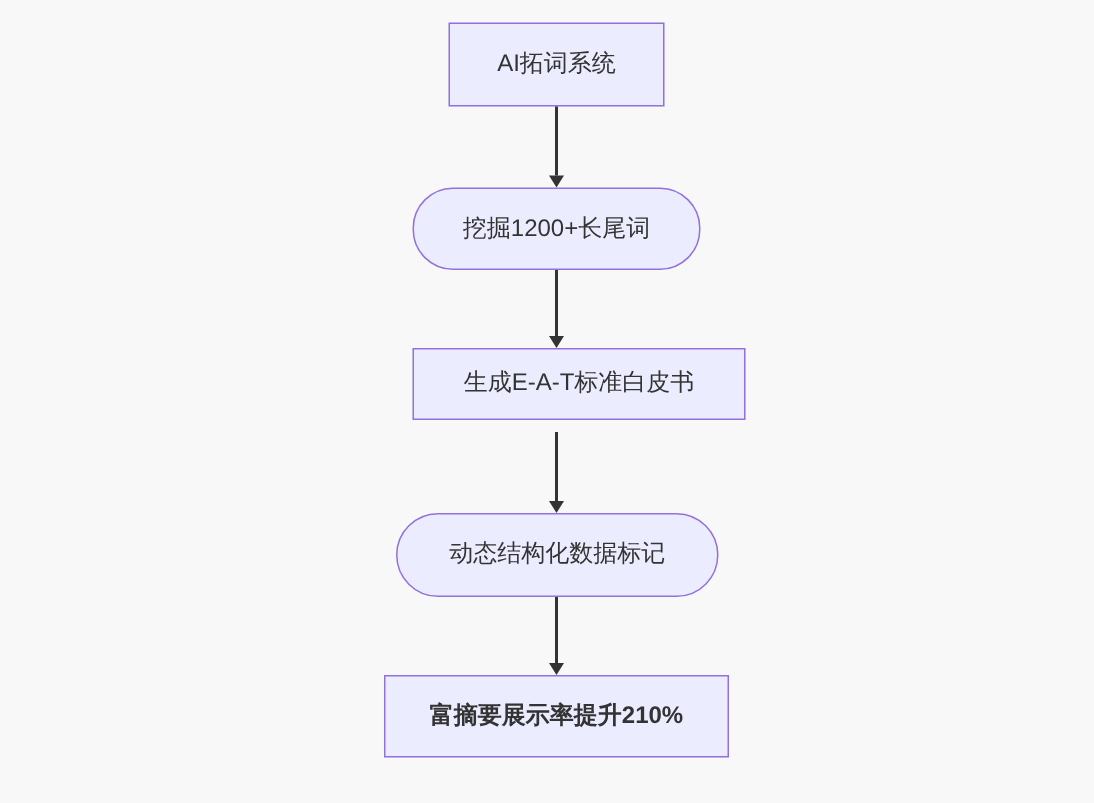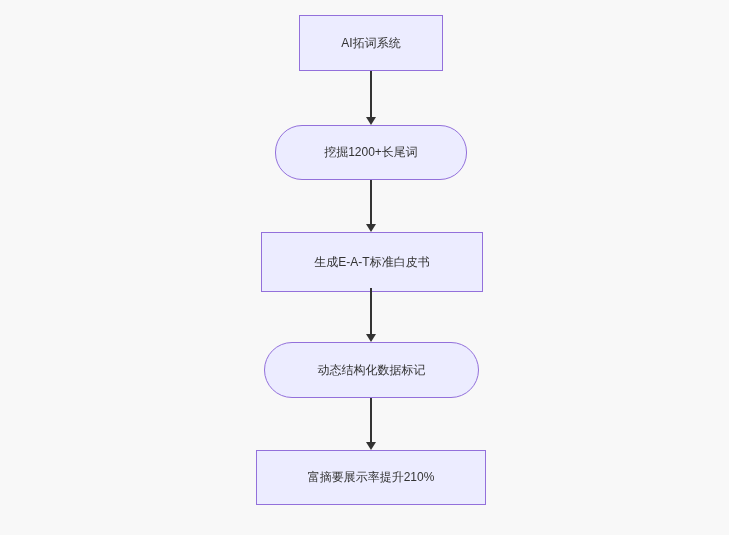--- a/index.html
+++ b/index.html
@@ -24,32 +24,32 @@
   .flowchart {
     position: relative;
     width: 729px;
     height: 535px;
   }
   .node {
     position: absolute;
     background: var(--node-fill);
     border: 1px solid var(--node-border);
     color: var(--text);
-    font-size: 12px;
+    font-size: 16px;
     display: flex;
     align-items: center;
     justify-content: center;
     text-align: center;
     line-height: 1.2;
   }
   .node-0 { left: 299px; top: 15px;  width: 144px; height: 56px; }
   .node-1 { left: 275px; top: 125px; width: 192px; height: 55px; border-radius: 27px; }
-  .node-2 { left: 261px; top: 232px; width: 222px; height: 60px; }
+  .node-2 { left: 275px; top: 232px; width: 222px; height: 48px; }
   .node-3 { left: 264px; top: 342px; width: 215px; height: 56px; border-radius: 28px; }
-  .node-4 { left: 256px; top: 450px; width: 230px; height: 55px; }
+  .node-4 { left: 256px; top: 450px; width: 230px; height: 55px; font-weight: bold; }
   .arrow {
     position: absolute;
     left: 370px;
     width: 2px;
     background: var(--arrow);
   }
   .arrow::after {
     content: "";
     position: absolute;
     bottom: -8px;

